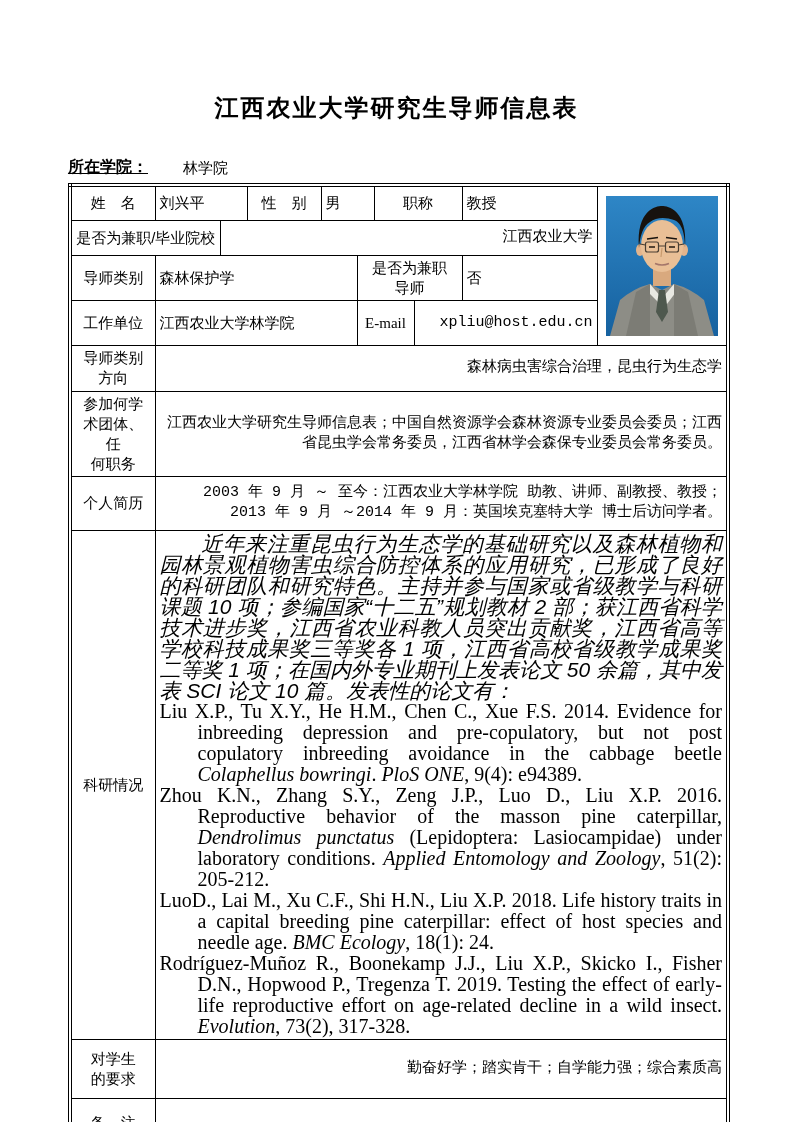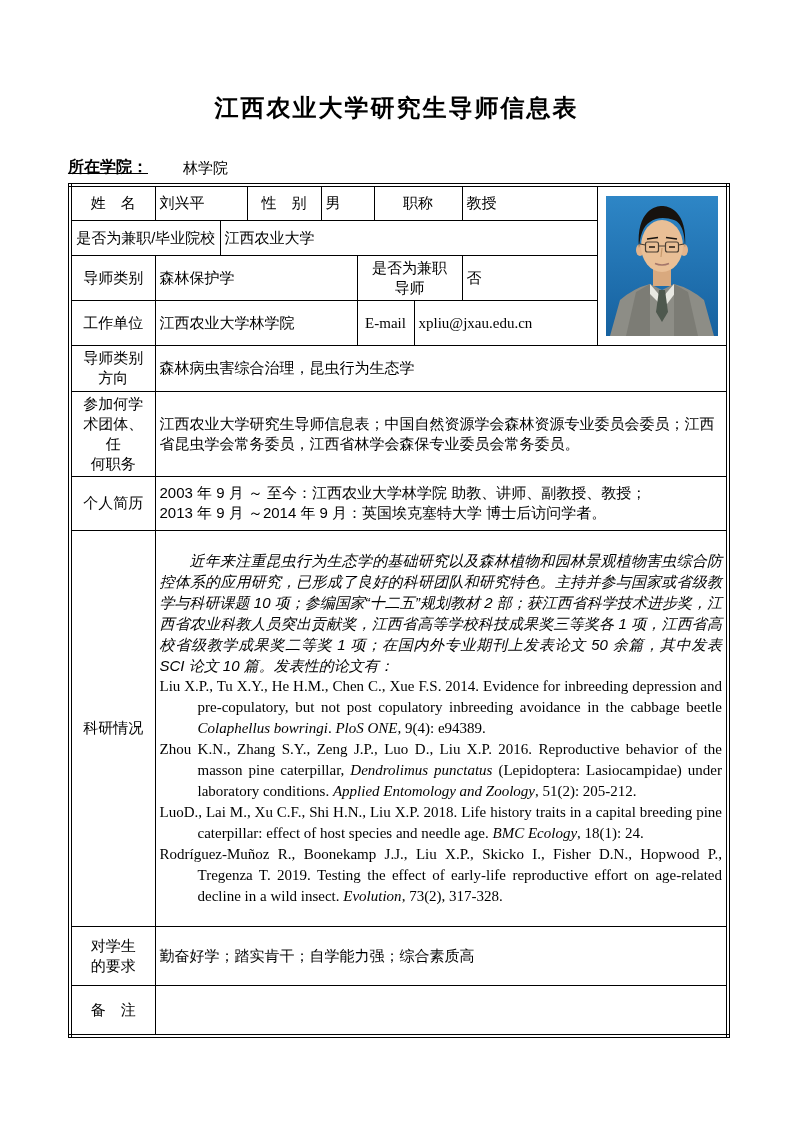--- a/index.html
+++ b/index.html
@@ -37,37 +37,37 @@
   }
   table.form td {
     border: 1px solid #000;
     font-size: 15px;
     padding: 2px 4px;
     vertical-align: middle;
     line-height: 20px;
     overflow: hidden;
   }
   td.lbl { text-align: center; }
-  td.val { text-align: left; padding-left: 9px; padding-right: 8px; }
+  td.val { text-align: right; padding-left: 9px; padding-right: 8px; font-family: Liberation Mono, monospace; }
   td.ctr { text-align: left; }
   .pre { white-space: pre-line; }
   .just { text-align: justify; }
   .serif { font-family: "Liberation Serif", serif; }
 
   td.research-cell { vertical-align: top; padding: 4px 9px 4px 8px; }
   .intro {
     font-style: italic;          
     text-indent: 2em;
     text-align: justify;
     line-height: 21px;
-    font-size: 15px;
+    font-size: 21px;
   }
   .pub {
     font-family: "Liberation Serif", serif;
-    font-size: 15px;
+    font-size: 20px;
     line-height: 21px;
     text-align: justify;
     padding-left: 38px;
     text-indent: -38px;
   }
   td.photo-cell { padding: 0; text-align: center; vertical-align: middle; background: #fff; }
   .photo-svg { display: inline-block; vertical-align: middle; }
 </style>
 </head>
 <body>
@@ -146,21 +146,21 @@
       <td class="ctr" colspan="4">森林保护学</td>
       <td class="lbl pre" colspan="3">是否为兼职
 导师</td>
       <td class="ctr">否</td>
     </tr>
 
     <tr style="height:45px">
       <td class="lbl">工作单位</td>
       <td class="ctr" colspan="4">江西农业大学林学院</td>
       <td class="lbl serif" colspan="2">E-mail</td>
-      <td class="val serif" colspan="2">xpliu@jxau.edu.cn</td>
+      <td class="val serif" colspan="2">xpliu@host.edu.cn</td>
     </tr>
 
     <tr style="height:46px">
       <td class="lbl pre">导师类别
 方向</td>
       <td class="val" colspan="9">森林病虫害综合治理，昆虫行为生态学</td>
     </tr>
 
     <tr style="height:57px">
       <td class="lbl pre">参加何学

